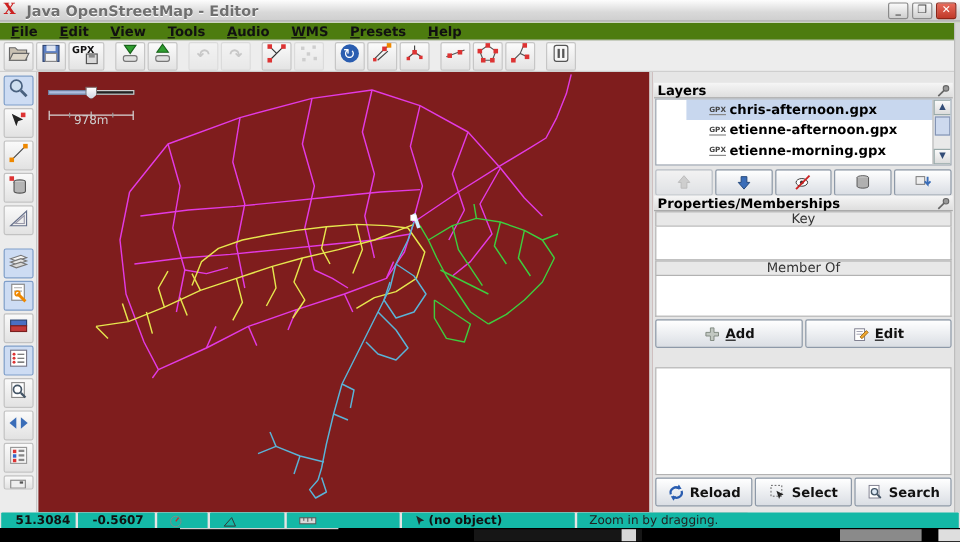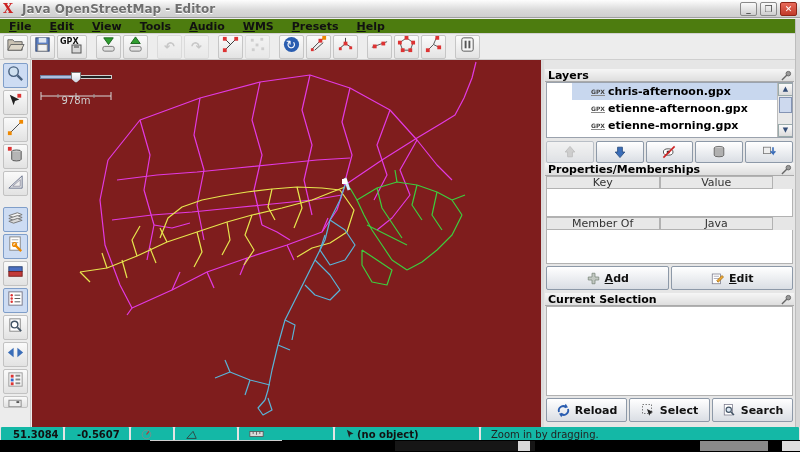--- a/index.html
+++ b/index.html
@@ -71,21 +71,21 @@
   .gpx-badge { font:bold 6px "DejaVu Sans",sans-serif; color:#444; border-bottom:1px solid #888; margin:0 3px 0 1px; }
   .vscroll { position:absolute; right:0; top:0; width:15px; height:100%; background:#e9e9e9; border-left:1px solid #bbb; }
   .varrow { width:15px; height:13px; background:linear-gradient(#fafafa,#dcdcdc); border:1px solid #9aa;
     font:7px/11px "DejaVu Sans",sans-serif; color:#334d77; text-align:center; }
   .vthumb { width:13px; height:16px; margin:1px; background:#cdd9ee; border:1px solid #8494b4; }
   .btnrow { position:absolute; display:flex; gap:2px; left:2px; }
   .jbtn { flex:1; height:100%; border:1px solid #8d99a8; border-radius:2px;
     background:linear-gradient(#ffffff,#dadee4); display:flex; align-items:center; justify-content:center; gap:4px;
     font:bold 11px "DejaVu Sans",sans-serif; color:#111; }
   .jbtn.disabled { opacity:.5; }
-  .thead { position:absolute; left:2px; width:227px; height:13px; display:flex; }
+  .thead { position:absolute; left:2px; width:247px; height:13px; display:flex;flex-direction:column; }
   .thcell { flex:1; background:#e8e8e8; border:1px solid #b2b2b2; font:11px/11px "DejaVu Sans",sans-serif;
     color:#333; text-align:center; }
   .twhite { position:absolute; left:2px; width:247px; background:#fff; border:1px solid #b2b2b2; border-top:none; }
 
   
   .statusbar { position:absolute; left:0; top:427px; width:800px; height:13px; background:#e4e4e4;
     display:flex; align-items:stretch; font:bold 10px/13px "DejaVu Sans",sans-serif; color:#111; }
   .seg { background:#d5dde9; border:7px solid #14b8a6; border-radius:1px; margin:0 1px;
     display:flex; align-items:center; padding:0 3px; gap:2px; white-space:nowrap; }
   .seg.hint { background:#eef0f4; font-weight:normal; color:#222; flex:1; }
@@ -511,27 +511,20 @@
         <svg width="15" height="15" viewBox="0 0 20 20">
             <rect x="3" y="4" width="11" height="13" fill="#fff" stroke="#778"></rect>
             <line x1="5" y1="7" x2="12" y2="7" stroke="#99a"></line>
             <line x1="5" y1="10" x2="12" y2="10" stroke="#99a"></line>
             <path d="M9 13 L16 6 L18 8 L11 15 z" fill="#f0a830" stroke="#9a6510"></path>
           </svg>
         <span><span class="mn">E</span><span>dit</span></span>
       </span>
     </div>
 
-    <div class="phead" style="top:233px;">
-      <span>Current Selection</span>
-      <span class="pin"><svg width="11" height="11" viewBox="0 0 12 12">
-            <circle cx="8" cy="4" r="2.5" fill="#999" stroke="#666"></circle>
-            <line x1="1" y1="11" x2="6.5" y2="5.5" stroke="#666" stroke-width="1.5"></line>
-          </svg></span>
-    </div>
     <div class="twhite" style="top:246px; height:90px; border-top:1px solid #b2b2b2;"></div>
     <div class="btnrow" style="top:338px; height:24px; width:247px;">
       <span class="jbtn">
         <svg width="15" height="15" viewBox="0 0 20 20">
             <path d="M4 12 a6 6 0 0 1 10 -6" stroke="#2a5db0" stroke-width="2.5" fill="none"></path>
             <path d="M16 8 a6 6 0 0 1 -10 6" stroke="#2a5db0" stroke-width="2.5" fill="none"></path>
             <path d="M13 1 l3 5 l-6 0 z" fill="#2a5db0"></path>
             <path d="M7 19 l-3 -5 l6 0 z" fill="#2a5db0"></path>
           </svg>
         <span>Reload</span>

